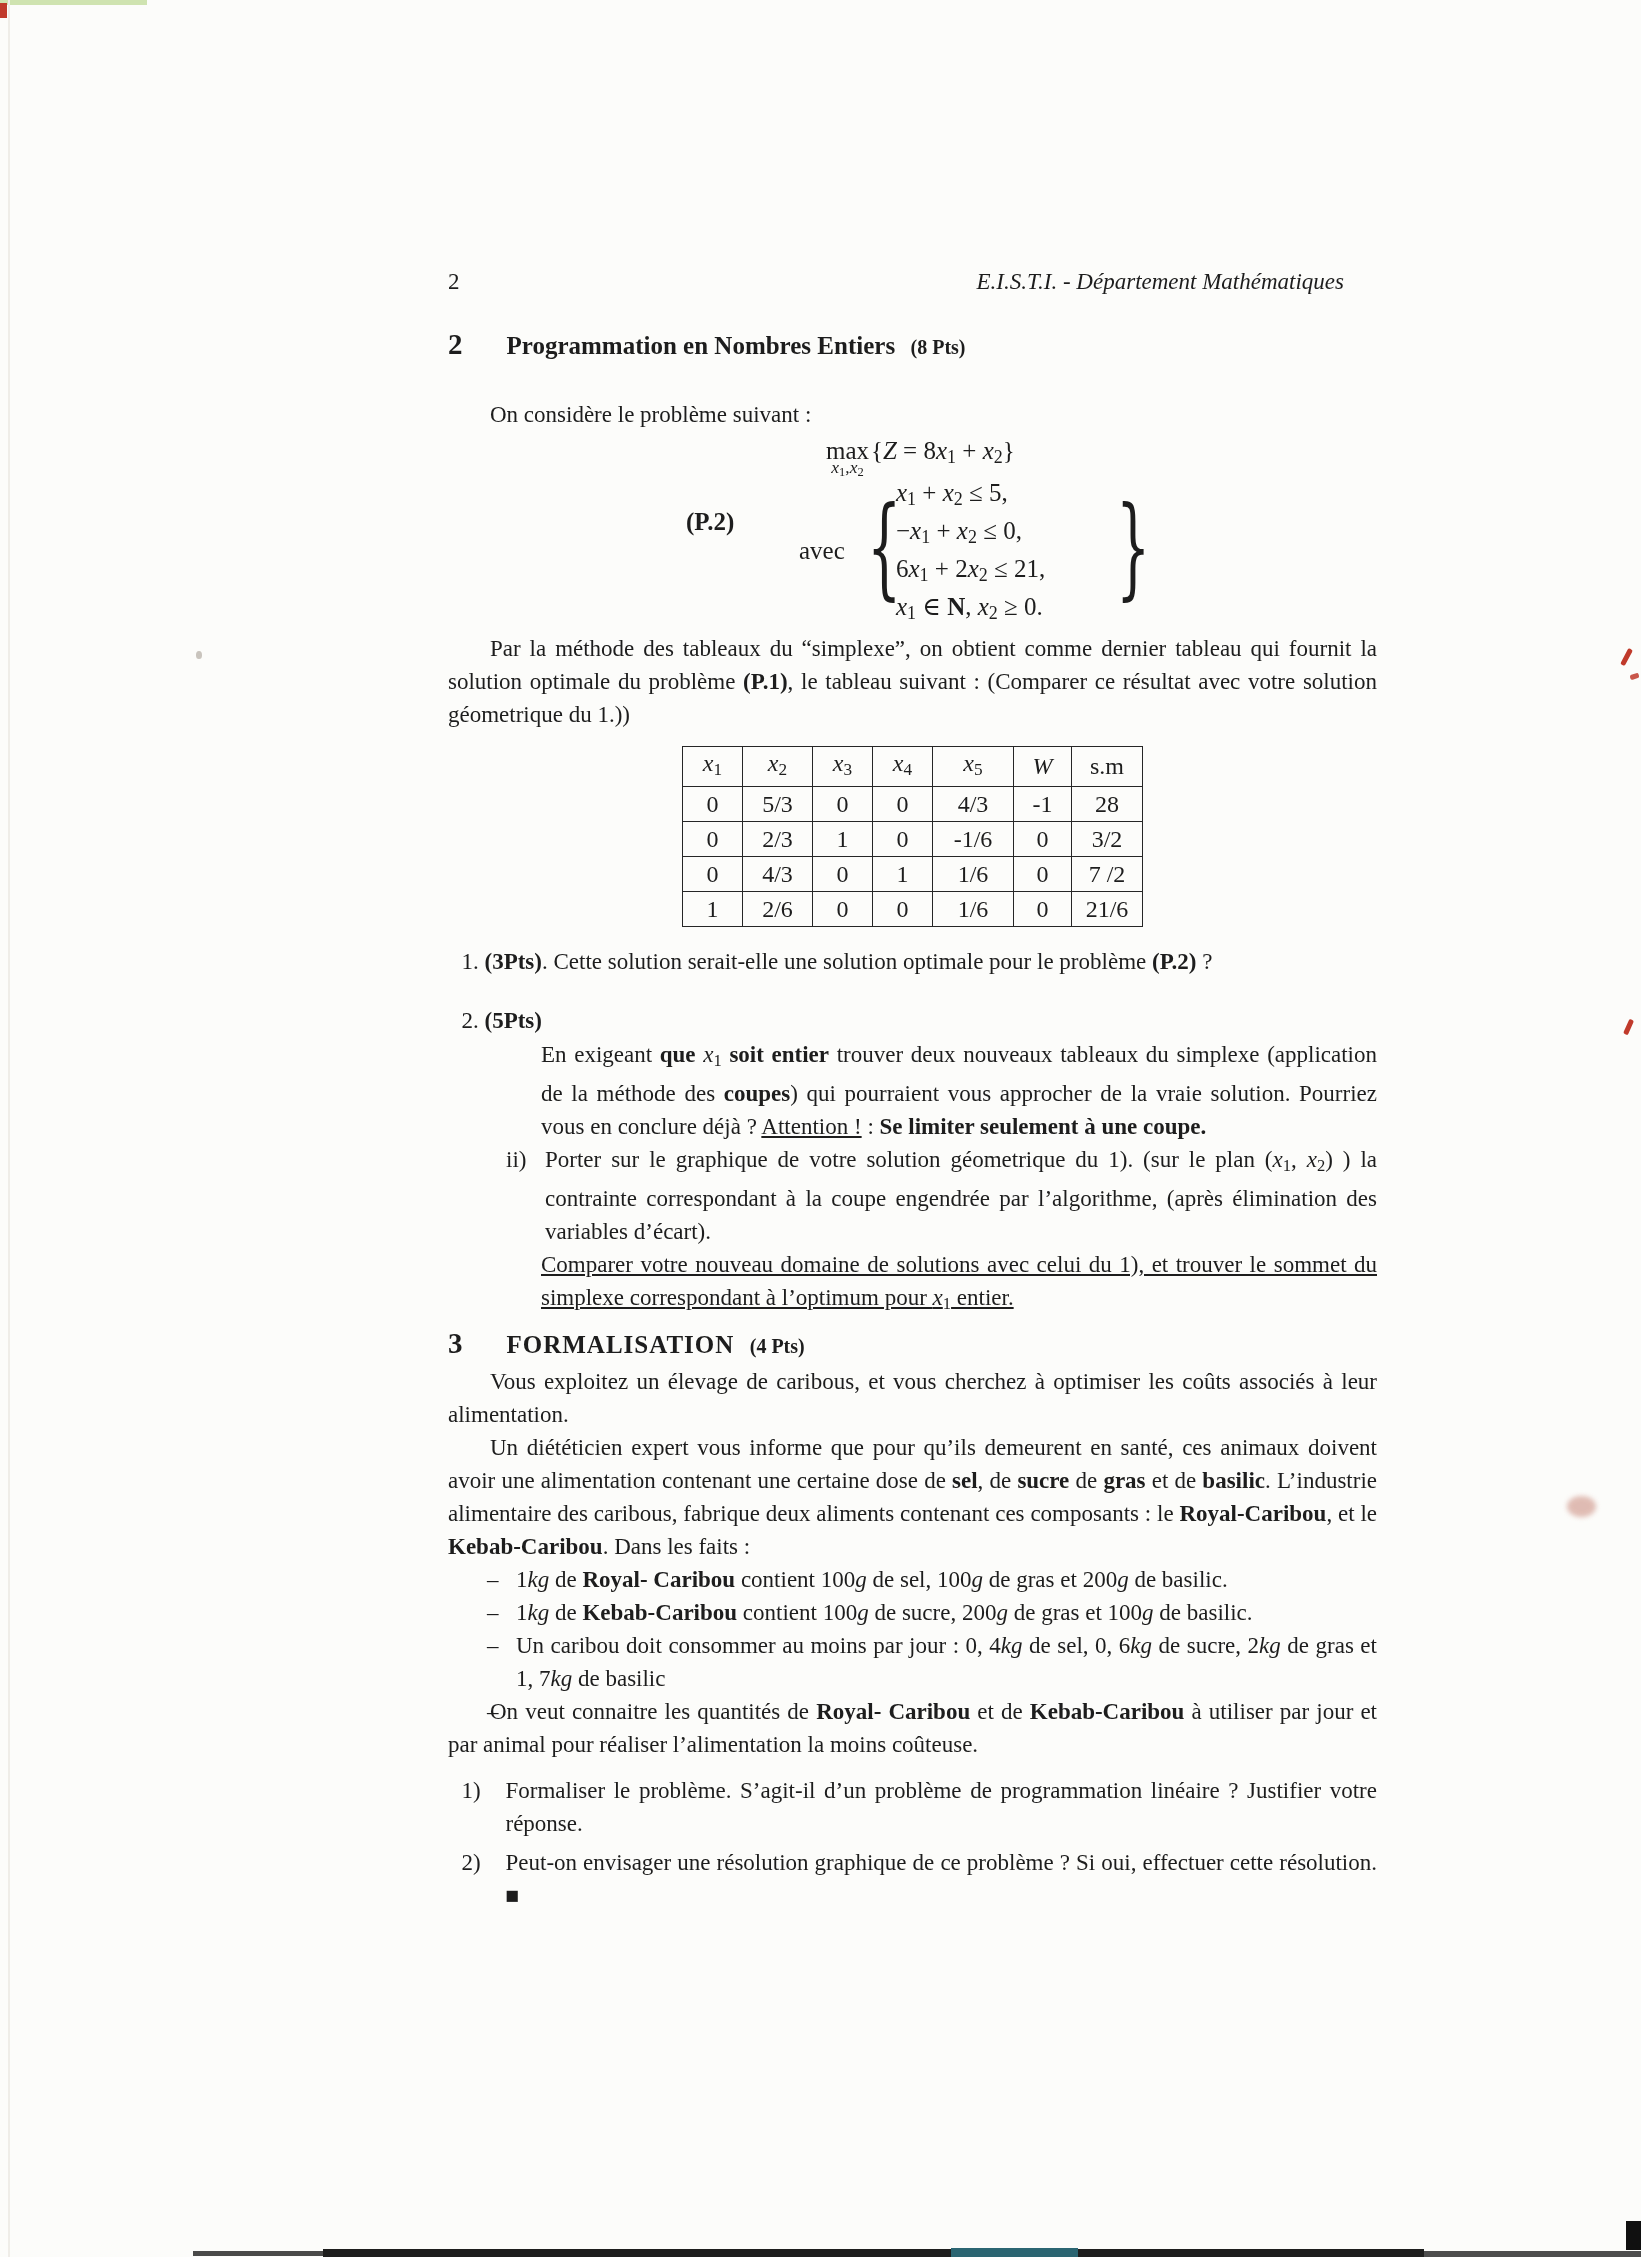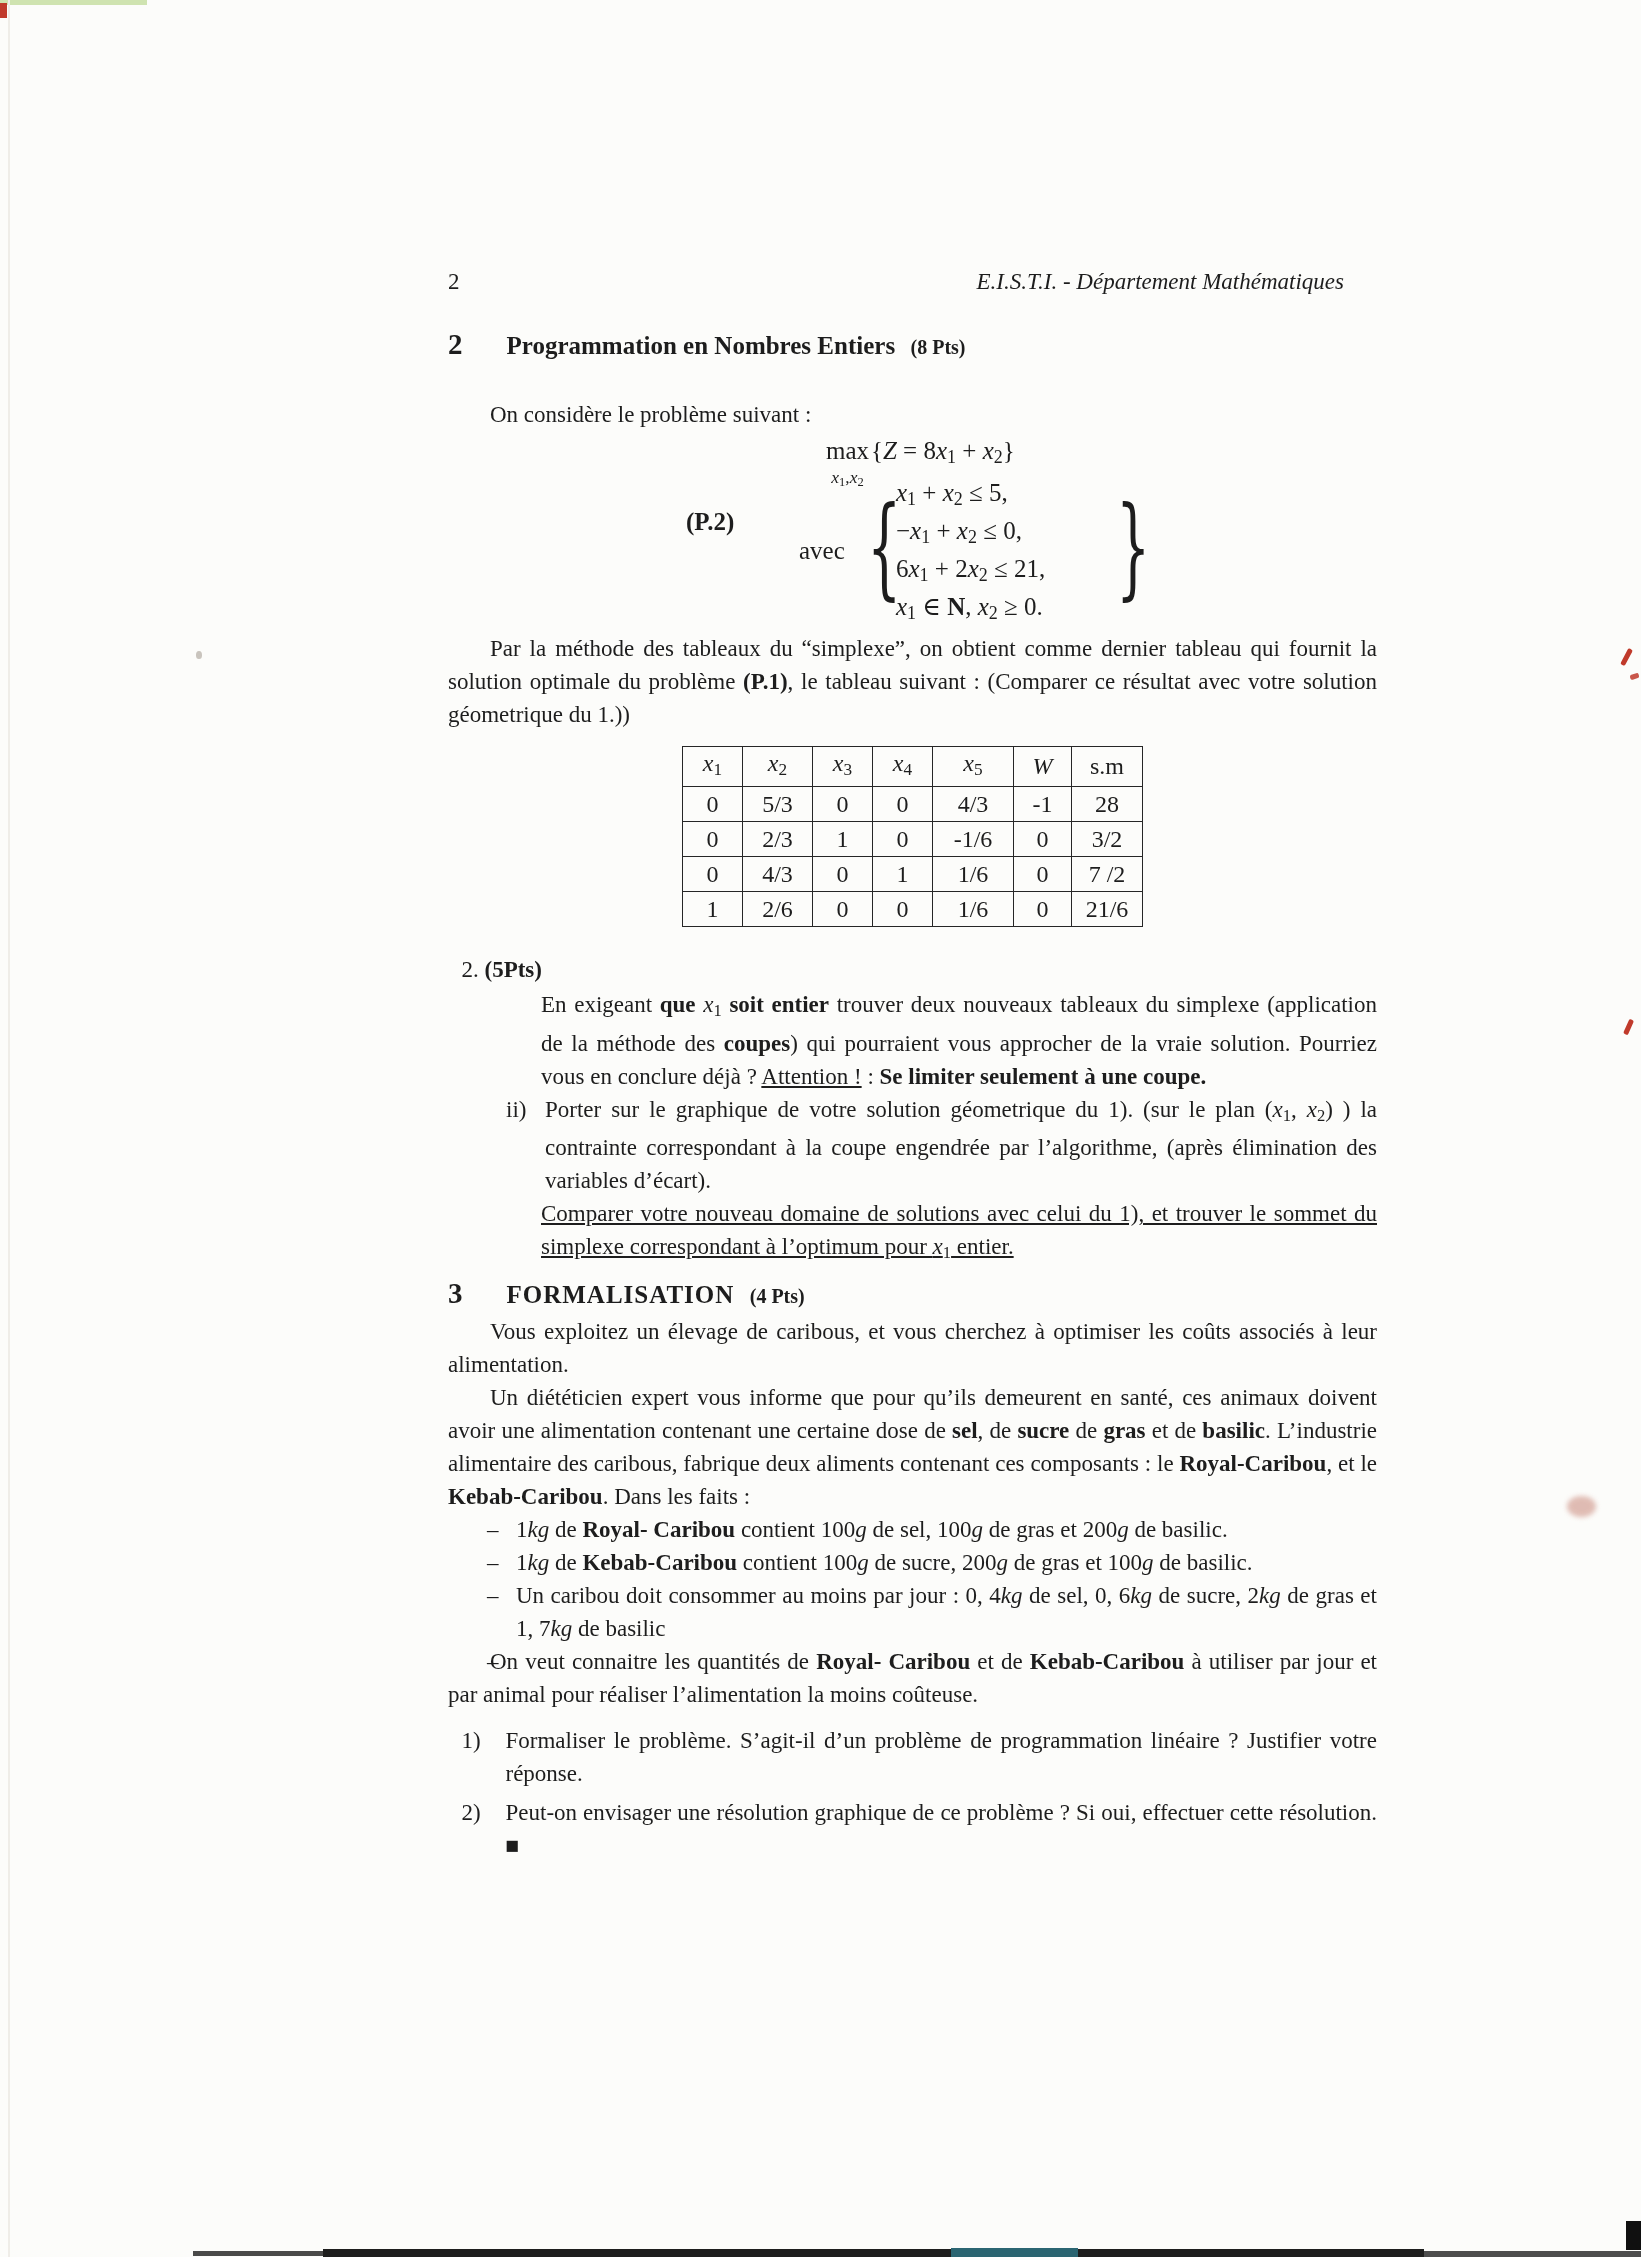--- a/index.html
+++ b/index.html
@@ -37,21 +37,21 @@
   .secnum{font-size:29px;font-weight:bold;}
   .sectitle{font-size:25px;font-weight:bold;margin-left:44px;}
   .secpts{font-size:20px;font-weight:bold;margin-left:15.4px;}
   .h3row .sectitle{letter-spacing:1px;}
   .h3row{margin-top:7.7px;}
   .intro{position:absolute;top:402px;left:448px;padding-left:42px;font-size:23px;}
   
   .math{position:absolute;top:431px;left:448px;width:929px;height:203px;font-size:25px;}
   .math .m-obj{position:absolute;left:378px;top:5.8px;white-space:nowrap;}
   .maxstack{position:relative;display:inline-block;margin-right:1.9px;}
-  .maxsub{position:absolute;top:30px;left:50%;transform:translateX(-50%);font-size:17.4px;white-space:nowrap;}
+  .maxsub{position:absolute;top:20px;left:50%;transform:translateX(-50%);font-size:17.4px;white-space:nowrap;}
   .m-label{position:absolute;left:238px;top:77px;font-weight:bold;}
   .m-avec{position:absolute;left:351px;top:106px;}
   .m-brace{position:absolute;font-size:54px;line-height:68px;transform:scaleY(2.05);transform-origin:center;font-family:"DejaVu Serif",serif;font-weight:400;}
   .m-brl{left:419px;top:83px;}
   .m-brr{left:668px;top:83px;}
   .m-col{position:absolute;left:448px;top:46px;line-height:32px;}
   
   .flow{position:absolute;top:632px;left:448px;width:929px;font-size:23px;line-height:33px;}
   .just{text-align:justify;}
   .ind{text-indent:42px;}
@@ -188,20 +188,21 @@
             <td>0</td>
             <td>0</td>
             <td>1/6</td>
             <td>0</td>
             <td>21/6</td>
           </tr>
         </tbody>
       </table>
     </div>
 
+    <div class="item1"><span>1. </span><span class="s-b">(3Pts)</span><span>. Cette solution serait-elle une solution optimale pour le problème </span><span class="s-b">(P.2)</span><span> ?</span></div>
     <div class="item2h"><span>2. </span><span class="s-b">(5Pts)</span></div>
     <div class="item2b just"><span>En exigeant </span><span class="s-b">que </span><span class="s-i">x</span><span class="s-sub">1</span><span> </span><span class="s-b">soit entier</span><span> trouver deux nouveaux tableaux du simplexe (application de la méthode des </span><span class="s-b">coupes</span><span>) qui pourraient vous approcher de la vraie solution. Pourriez vous en conclure déjà ? </span><span class="s-u">Attention !</span><span> : </span><span class="s-b">Se limiter seulement  à une coupe.</span></div>
 
     <div class="ii just">
       <span class="iilbl">ii)</span><span><span>Porter sur le graphique de votre solution géometrique du 1). (sur le plan (</span><span class="s-i">x</span><span class="s-sub">1</span><span>, </span><span class="s-i">x</span><span class="s-sub">2</span><span>) ) la contrainte correspondant à la coupe engendrée par l’algorithme, (après élimination des variables d’écart).</span></span>
     </div>
 
     <div class="close just"><span>Comparer votre nouveau domaine de solutions avec celui du 1), et trouver le sommet du simplexe correspondant à l’optimum pour </span><span class="s-i">x</span><span class="s-sub">1</span><span> entier.</span></div>
 
     <div class="hrow h3row">

